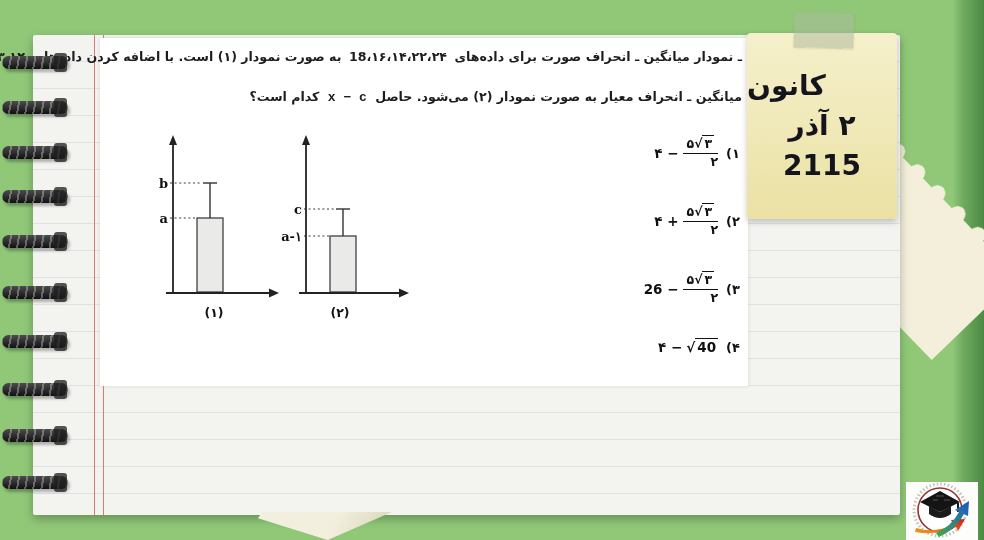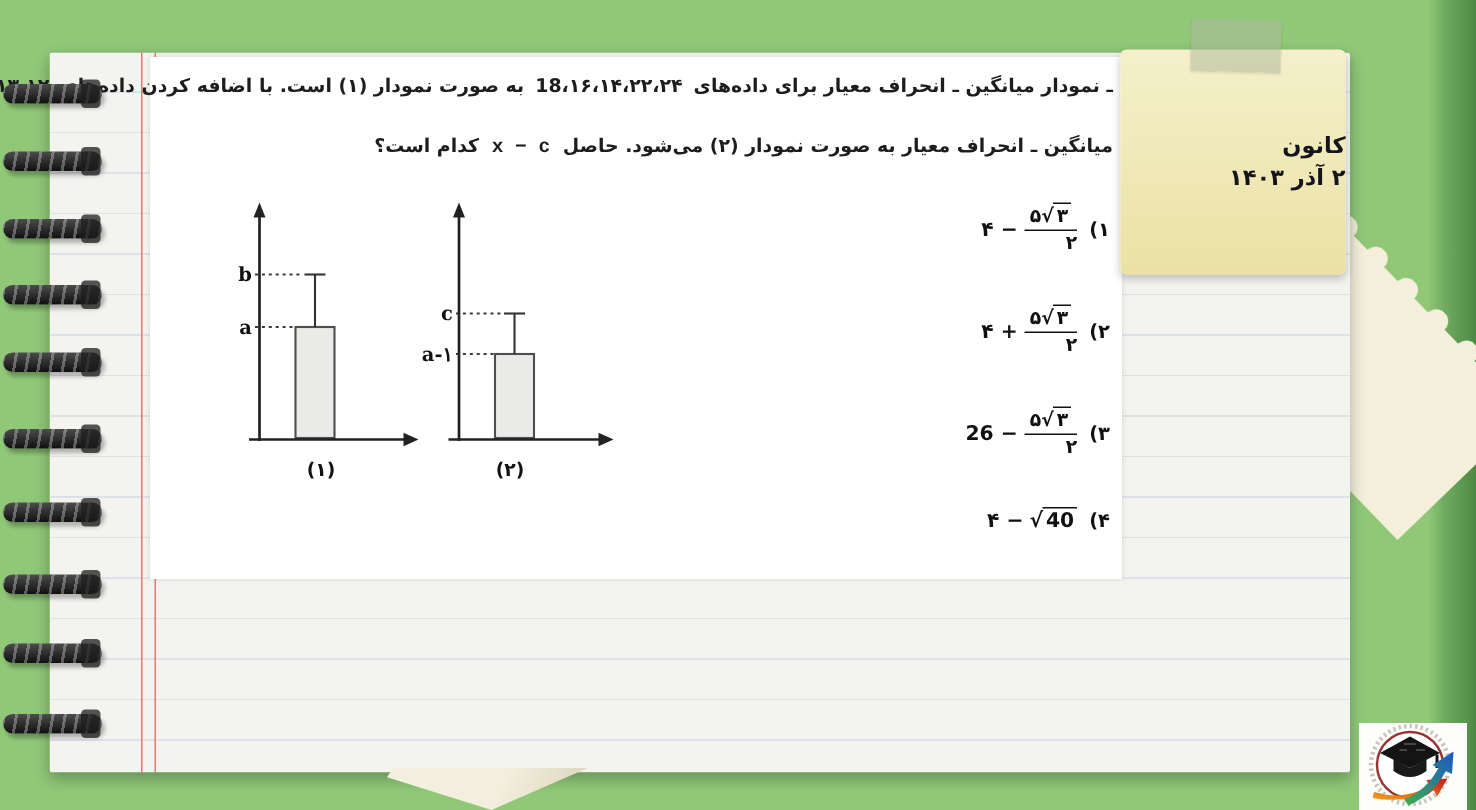--- a/index.html
+++ b/index.html
@@ -50,25 +50,25 @@
   .option{display:flex;align-items:center;gap:8px;height:44px;margin-bottom:24px;color:#101010;}
   .option:last-child{height:24px;margin-bottom:0;}
   .marker{font-size:13px;font-weight:700;direction:ltr;unicode-bidi:isolate;}
   .formula{display:flex;align-items:center;gap:4px;direction:ltr;unicode-bidi:isolate;
     font-size:13.5px;font-weight:700;}
   .frac{display:inline-flex;flex-direction:column;align-items:flex-end;line-height:1.15;font-size:12.5px;}
   .frac .fnum{padding:0 4px 1px;border-bottom:1.5px solid #111;}
   .frac .fden{padding-top:1px;}
   .rad{border-top:1.5px solid #111;padding:0 2px;}
   
-  .note{position:absolute;left:747px;top:33px;width:150px;height:150px;z-index:7;
+  .note{position:absolute;left:747px;top:33px;width:150px;height:186px;z-index:7;
     background:linear-gradient(#f5f0cb,#ebe1a4);border-radius:4px;
     box-shadow:0 3px 6px rgba(0,0,0,.22);
-    display:flex;flex-direction:column;align-items:flex-start;justify-content:center;
-    direction:rtl;text-align:center;color:#14141c;font-weight:700;font-size:15px;line-height:1.42;}
+    display:flex;flex-direction:column;align-items:flex-end;justify-content:center;
+    direction:rtl;text-align:center;color:#14141c;font-weight:700;font-size:28px;line-height:1.42;}
   .tape{position:absolute;left:794px;top:13px;width:60px;height:35px;z-index:8;
     background:rgba(170,184,156,.52);transform:rotate(1.5deg);
     box-shadow:0 1px 2px rgba(0,0,0,.10);}
   .logo{position:absolute;left:906px;top:482px;z-index:9;}
 </style>
 </head>
 <body>
 
 <div class="stage">
 
@@ -90,21 +90,21 @@
       <div class="coil" style="top: 286px;"></div>
       <div class="coil" style="top: 335px;"></div>
       <div class="coil" style="top: 383px;"></div>
       <div class="coil" style="top: 429px;"></div>
       <div class="coil" style="top: 476px;"></div>
     </div>
 
   <div class="card">
 
     <div class="qline qline1" dir="rtl">
-      <span>ـ نمودار میانگین ـ انحراف معیار برای داده‌های</span>
+      <span>ـ نمودار میانگین ـ انحراف صورت برای داده‌های</span>
       <span class="num-ltr" dir="ltr">18،۱۶،۱۴،۲۲،۲۴</span>
       <span>به صورت نمودار (۱) است. با اضافه کردن داده‌های</span>
       <span class="num-ltr" dir="ltr">x،۱۳،۱۲</span>
       
     </div>
 
     <div class="qline qline2" dir="rtl">
       <span>میانگین ـ انحراف معیار به صورت نمودار (۲) می‌شود. حاصل</span>
       <span class="xc" dir="ltr">x − c</span>
       <span>کدام است؟</span>
@@ -177,21 +177,21 @@
             <span>۴ −</span>
             <span>√<span class="rad">40</span></span>
           </span>
           <span class="marker" dir="ltr">(۴</span>
         </div>
       </div>
   </div>
 
   <div class="note">
     <div>کانون</div>
-    <div>۲ آذر ۱۴۰۳</div>
+    <div>۲ آذر 2115</div>
   </div>
   <div class="tape"></div>
 
   <svg class="logo" width="72" height="58" viewBox="0 0 72 58">
     <defs>
       <linearGradient id="g1" x1="0" y1="1" x2="1" y2="0">
         <stop offset="0" stop-color="#f0a21a"></stop>
           <stop offset="1" stop-color="#c81d1d"></stop>
       </linearGradient>
       <linearGradient id="g2" x1="0" y1="1" x2="1" y2="0">

